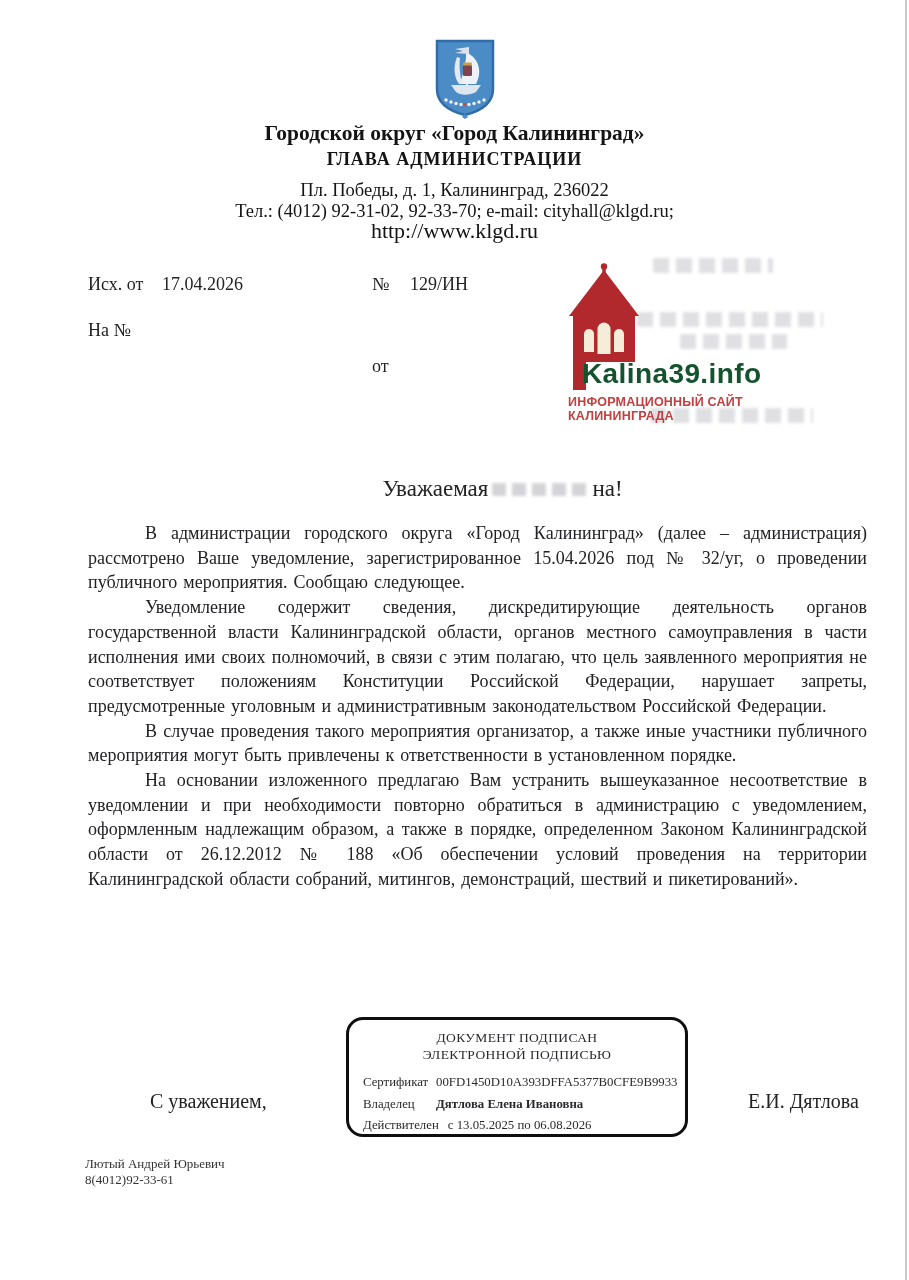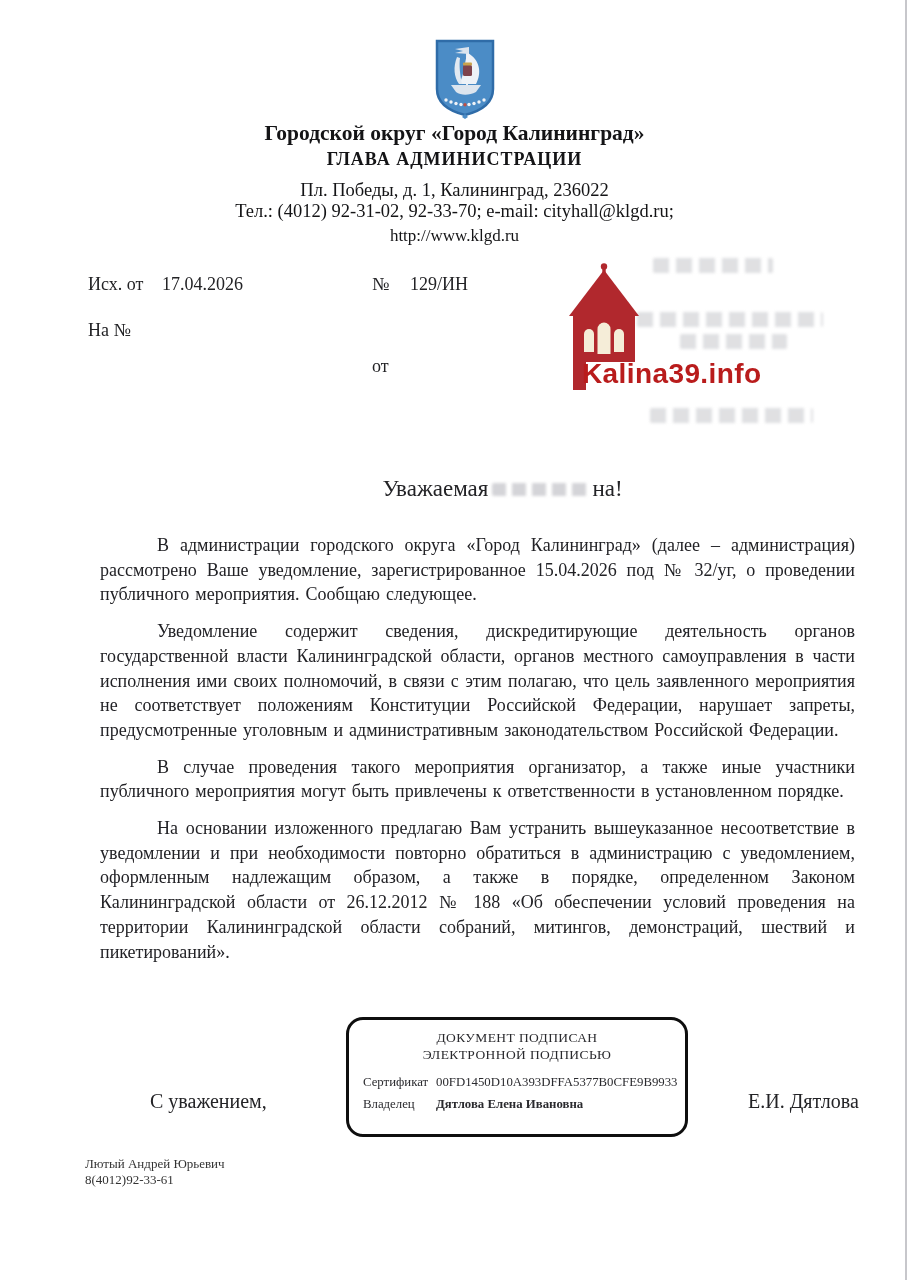--- a/index.html
+++ b/index.html
@@ -16,21 +16,21 @@
   
   .edge-line { position:absolute; left:905px; top:0; width:2px; height:1280px; background:#bdbdc2; opacity:.85; }
 
   
   .emblem { position:absolute; left:433px; top:36px; width:64px; height:84px; }
   .hdr { position:absolute; left:0; width:909px; text-align:center; color:#141416; }
   .hdr-org   { top:121px; font-size:21.5px; font-weight:bold; }
   .hdr-title { top:149px; font-size:18px; font-weight:bold; letter-spacing:1px; }
   .hdr-addr  { top:180px; font-size:18.5px; }
   .hdr-tel   { top:201px; font-size:18.5px; }
-  .hdr-url   { top:226px; font-size:17px; }
+  .hdr-url   { top:218px; font-size:22px; }
 
   
   .refs { position:absolute; left:88px; top:274px; width:480px; height:72px; font-size:18px; }
   .refs span { position:absolute; white-space:nowrap; }
   .r-out-label { left:0;   top:0; }
   .r-out-date  { left:74px; top:0; }
   .r-num-label { left:284px; top:0; }
   .r-num-value { left:322px; top:0; }
   .r-in-label  { left:0;   top:46px; }
   .r-from-label{ left:284px; top:46px;margin-top:36px; }
@@ -38,33 +38,33 @@
   
   .ghost { position:absolute; height:15px; border-radius:2px; filter:blur(1.6px); opacity:.55;
            background:repeating-linear-gradient(90deg, rgba(150,152,160,.55) 0 16px, rgba(150,152,160,0) 16px 23px); }
   .ghost-a { left:653px; top:258px; width:120px; }
   .ghost-b { left:637px; top:312px; width:186px; }
   .ghost-c { left:680px; top:334px; width:107px; }
   .ghost-d { left:650px; top:408px; width:163px; }
 
   .church { position:absolute; left:567px; top:262px; width:74px; height:130px; }
   .wm-site { position:absolute; left:582px; top:358px; font-family:"Liberation Sans", sans-serif;
-             font-weight:bold; font-size:28px; letter-spacing:.4px; color:#b91c1c; white-space:nowrap; }
+             font-weight:bold; font-size:28px; letter-spacing:.4px; color:#14532d; white-space:nowrap; }
   .wm-caption { position:absolute; left:568px; top:396px; font-family:"Liberation Sans", sans-serif;
                 font-weight:bold; font-size:12.5px; line-height:13.5px; letter-spacing:.2px; color:#c2403f; }
 
   
   .salutation { position:absolute; left:0; top:476px; width:909px; text-align:center; font-size:23px;margin-left:48px; }
   .salutation .ghost-name { display:inline-block; width:96px; height:13px; border-radius:2px;
      background:repeating-linear-gradient(90deg, rgba(160,160,168,.45) 0 14px, rgba(160,160,168,0) 14px 20px);
      filter:blur(1.4px); margin:0 4px; }
 
   .body-text { position:absolute; left:88px; top:521px; width:779px;
                font-size:18px; line-height:24.7px; text-align:justify; color:#222226; }
-  .body-text p { margin:12px; text-indent:57px; word-spacing:1.5px; }
+  .body-text p { margin:0; text-indent:57px; word-spacing:1.5px; }
 
   
   .closing { position:absolute; left:150px; top:1090px; font-size:20px; }
   .signer  { position:absolute; left:748px; top:1090px; font-size:20px; white-space:nowrap; }
 
   .stamp { position:absolute; left:346px; top:1017px; width:342px; height:120px; box-sizing:border-box;
            border:3.5px solid #0e0e0e; border-radius:17px; padding:9px 14px 10px; background:#fff;
            font-size:12.8px; color:#2a2a2e; }
   .stamp-title { text-align:center; font-size:13.5px; line-height:17px; letter-spacing:.4px; margin-bottom:9px; }
   .stamp-row { display:flex; line-height:21.5px; white-space:nowrap; }
@@ -132,20 +132,24 @@
       <rect x="6" y="53" width="62" height="47"></rect>
       <rect x="6" y="99" width="13" height="29"></rect>
     </g>
     <g fill="#f5edd8">
       <path d="M17,90 v-18 a5,5 0 0 1 10,0 v18 z"></path>
       <path d="M30.5,92 v-25 a6.5,6.5 0 0 1 13,0 v25 z"></path>
       <path d="M47,90 v-18 a5,5 0 0 1 10,0 v18 z"></path>
     </g>
   </svg>
   <div class="wm-site">Kalina39.info</div>
+  <div class="wm-caption">
+    <div>ИНФОРМАЦИОННЫЙ САЙТ</div>
+    <div>КАЛИНИНГРАДА</div>
+  </div>
 
   <div class="salutation">
     <span>Уважаемая</span><span class="ghost-name"></span><span>на!</span>
   </div>
 
   <div class="body-text">
     <p>В администрации городского округа «Город Калининград» (далее – администрация) рассмотрено Ваше уведомление, зарегистрированное 15.04.2026 под № 32/уг, о проведении публичного мероприятия. Сообщаю следующее.</p>
     <p>Уведомление содержит сведения, дискредитирующие деятельность органов государственной власти Калининградской области, органов местного самоуправления в части исполнения ими своих полномочий, в связи с этим полагаю, что цель заявленного мероприятия не соответствует положениям Конституции Российской Федерации, нарушает запреты, предусмотренные уголовным и административным законодательством Российской Федерации.</p>
     <p>В случае проведения такого мероприятия организатор, а также иные участники публичного мероприятия могут быть привлечены к ответственности в установленном порядке.</p>
     <p>На основании изложенного предлагаю Вам устранить вышеуказанное несоответствие в уведомлении и при необходимости повторно обратиться в администрацию с уведомлением, оформленным надлежащим образом, а также в порядке, определенном Законом Калининградской области от 26.12.2012 № 188 «Об обеспечении условий проведения на территории Калининградской области собраний, митингов, демонстраций, шествий и пикетирований».</p>
@@ -159,20 +163,24 @@
       <div>ЭЛЕКТРОННОЙ ПОДПИСЬЮ</div>
     </div>
     <div class="stamp-row">
       <span class="stamp-label">Сертификат</span>
       <span>00FD1450D10A393DFFA5377B0CFE9B9933</span>
     </div>
     <div class="stamp-row">
       <span class="stamp-label">Владелец</span>
       <span class="stamp-owner">Дятлова Елена Ивановна</span>
     </div>
+    <div class="stamp-row">
+      <span class="stamp-label">Действителен</span>
+      <span>с 13.05.2025 по 06.08.2026</span>
+    </div>
   </div>
 
   <div class="signer">Е.И. Дятлова</div>
 
   <div class="footer">
     <div>Лютый Андрей Юрьевич</div>
     <div>8(4012)92-33-61</div>
   </div>
 
 </div>

